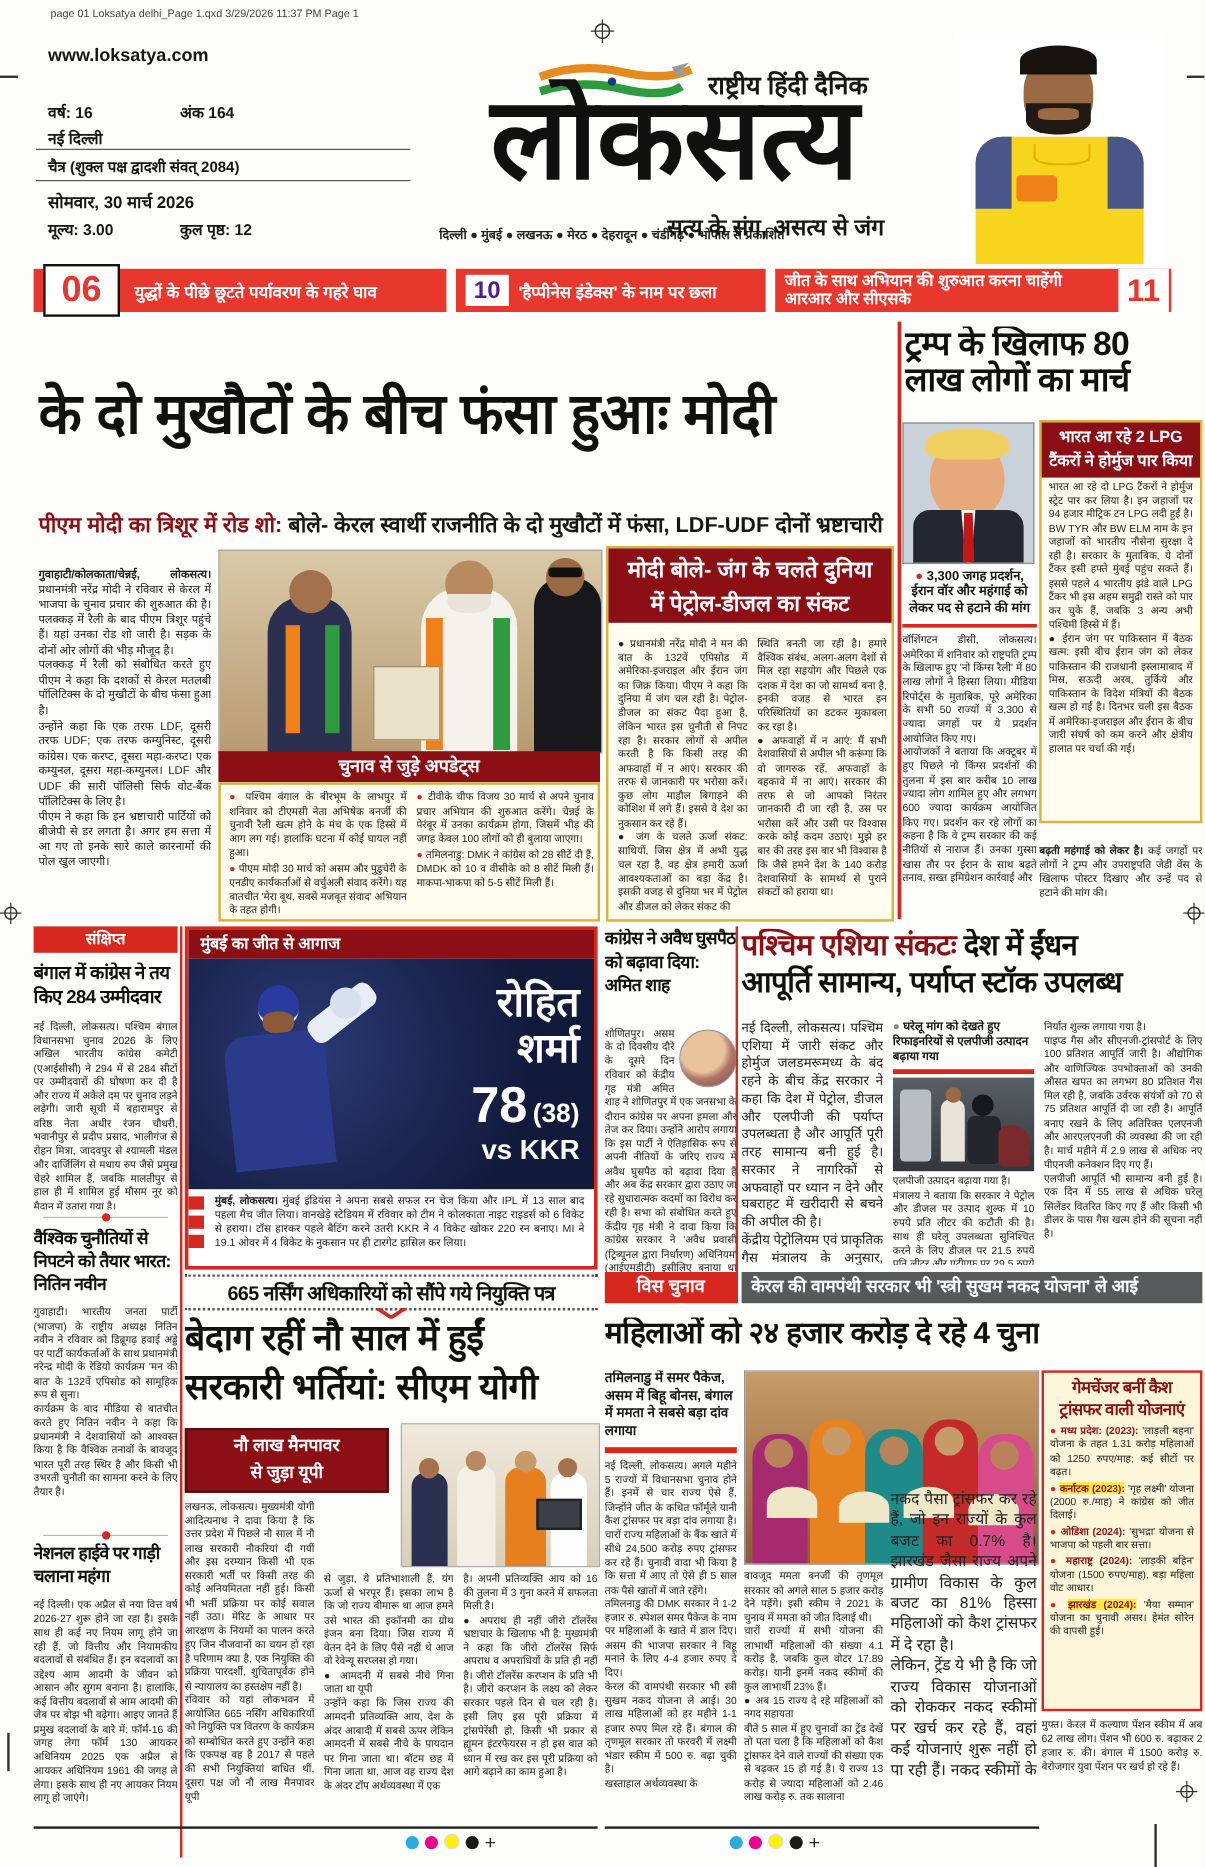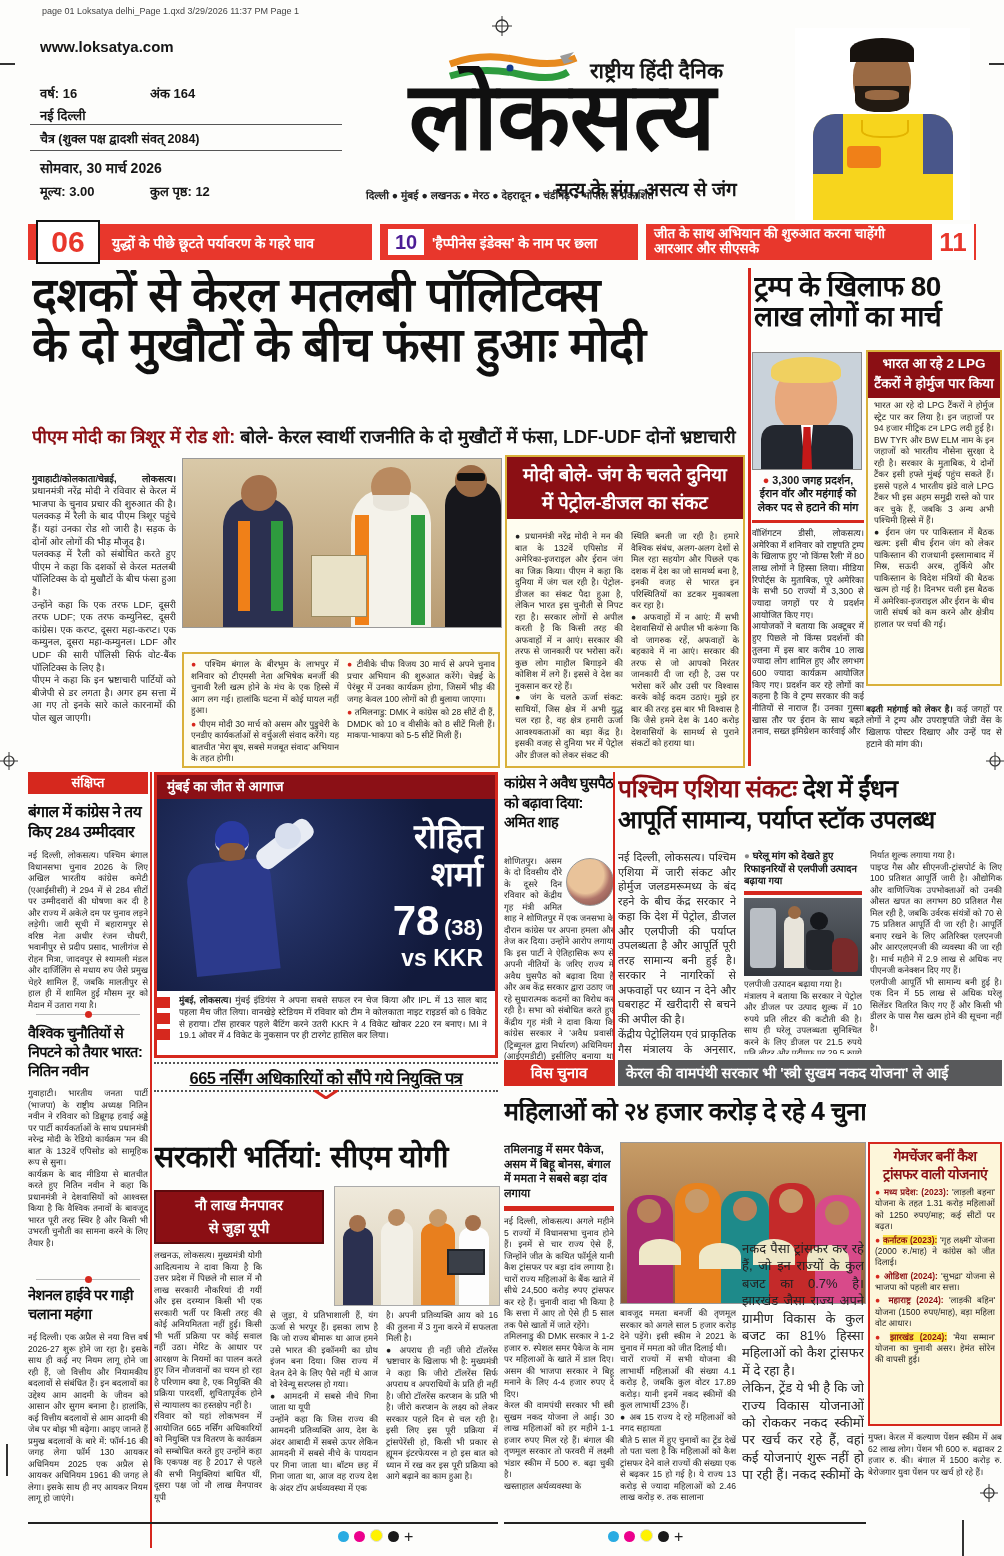--- a/index.html
+++ b/index.html
@@ -82,21 +82,21 @@
   <div class="abs" style="left:380px;top:224px;width:258px;height:36px;background:#e8372c;">
     <div class="abs" style="left:8px;top:5px;width:36px;height:26px;background:#fff;text-align:center;font-weight:900;font-size:20px;line-height:26px;color:#4c1d95;">10</div>
     <div class="abs b whitetx" style="left:52px;top:9px;width:200px;font-size:14px;">'हैप्पीनेस इंडेक्स' के नाम पर छला</div>
   </div>
   <div class="abs" style="left:646px;top:224px;width:330px;height:36px;background:#e8372c;">
     <div class="abs b whitetx" style="left:8px;top:3px;width:272px;font-size:13.5px;line-height:1.1;">जीत के साथ अभियान की शुरुआत करना चाहेंगी आरआर और सीएसके</div>
     <div class="abs" style="right:2px;top:0px;width:42px;height:36px;background:#fff;text-align:center;font-weight:900;font-size:26px;line-height:36px;color:#e8372c;">11</div>
   </div>
 
   <div class="abs hdl" style="left:32px;top:270px;width:714px;height:150px;font-size:47px;">
-    <span>दशकों से केरल मतलबी पॉलिटिक्स</span><br>
+    <br>
     <span>के दो मुखौटों के बीच फंसा हुआः मोदी</span>
   </div>
   <div class="abs b" style="left:32px;top:424px;width:714px;font-size:18px;white-space:nowrap;overflow:hidden;">
     <span class="maroon">पीएम मोदी का त्रिशूर में रोड शो:</span><span> बोले- केरल स्वार्थी राजनीति के दो मुखौटों में फंसा, LDF-UDF दोनों भ्रष्टाचारी</span>
   </div>
 
   <div class="abs j" style="left:32px;top:460px;width:144px;height:306px;font-size:9.4px;">
     <span class="b">गुवाहाटी/कोलकाता/चेन्नई, लोकसत्य।</span> <span>प्रधानमंत्री नरेंद्र मोदी ने रविवार से केरल में भाजपा के चुनाव प्रचार की शुरुआत की है। पलक्कड़ में रैली के बाद पीएम त्रिशूर पहुंचे हैं। यहां उनका रोड शो जारी है। सड़क के दोनों ओर लोगों की भीड़ मौजूद है।
 पलक्कड़ में रैली को संबोधित करते हुए पीएम ने कहा कि दशकों से केरल मतलबी पॉलिटिक्स के दो मुखौटों के बीच फंसा हुआ है।
 उन्होंने कहा कि एक तरफ LDF, दूसरी तरफ UDF; एक तरफ कम्युनिस्ट, दूसरी कांग्रेस। एक करप्ट, दूसरा महा-करप्ट। एक कम्युनल, दूसरा महा-कम्युनल। LDF और UDF की सारी पॉलिसी सिर्फ वोट-बैंक पॉलिटिक्स के लिए है।
@@ -111,20 +111,21 @@
     <div class="abs" style="left:168px;top:30px;width:80px;height:138px;background:#f4f2ea;border-radius:34px 34px 0 0;"></div>
     <div class="abs" style="left:188px;top:8px;width:40px;height:40px;border-radius:50%;background:#b98a60;"></div>
     <div class="abs" style="left:190px;top:36px;width:36px;height:16px;border-radius:0 0 50% 50%;background:#e8e4da;"></div>
     <div class="abs" style="left:172px;top:56px;width:14px;height:110px;background:#f08018;"></div>
     <div class="abs" style="left:228px;top:56px;width:14px;height:110px;background:#2e9b3e;"></div>
     <div class="abs" style="left:262px;top:22px;width:56px;height:146px;background:#17171c;border-radius:24px 24px 0 0;"></div>
     <div class="abs" style="left:272px;top:6px;width:32px;height:32px;border-radius:50%;background:#9a6a44;"></div>
     <div class="abs" style="left:274px;top:14px;width:28px;height:8px;background:#111;border-radius:3px;"></div>
     <div class="abs" style="left:128px;top:96px;width:54px;height:60px;background:#e9e2c8;border:1px solid #9c8b60;"></div>
   </div>
+  <div class="abs maroonbar" style="left:182px;top:626px;width:318px;height:26px;font-size:15px;line-height:26px;">चुनाव से जुड़े अपडेट्स</div>
 
   <div class="abs goldbox" style="left:182px;top:652px;width:318px;height:116px;box-sizing:border-box;padding:5px 7px;">
     <div style="position:absolute;left:7px;top:5px;width:148px;height:104px;overflow:hidden;">
       <div class="j" style="font-size:8.6px;"><span style="color:#d6281e;">● </span><span>पश्चिम बंगाल के बीरभूम के लाभपुर में शनिवार को टीएमसी नेता अभिषेक बनर्जी की चुनावी रैली खत्म होने के मंच के एक हिस्से में आग लग गई। हालांकि घटना में कोई घायल नहीं हुआ।</span></div>
       <div class="j" style="font-size:8.6px;margin-top:2px;"><span style="color:#d6281e;">● </span><span>पीएम मोदी 30 मार्च को असम और पुडुचेरी के एनडीए कार्यकर्ताओं से वर्चुअली संवाद करेंगे। यह बातचीत 'मेरा बूथ, सबसे मजबूत संवाद' अभियान के तहत होगी।</span></div>
     </div>
     <div style="position:absolute;left:163px;top:5px;width:148px;height:104px;overflow:hidden;">
       <div class="j" style="font-size:8.6px;"><span style="color:#d6281e;">● </span><span>टीवीके चीफ विजय 30 मार्च से अपने चुनाव प्रचार अभियान की शुरुआत करेंगे। चेन्नई के पेरंबूर में उनका कार्यक्रम होगा, जिसमें भीड़ की जगह केवल 100 लोगों को ही बुलाया जाएगा।</span></div>
       <div class="j" style="font-size:8.6px;margin-top:2px;"><span style="color:#d6281e;">● </span><span>तमिलनाडु: DMK ने कांग्रेस को 28 सीटें दी हैं, DMDK को 10 व वीसीके को 8 सीटें मिली हैं। माकपा-भाकपा को 5-5 सीटें मिली हैं।</span></div>
     </div>
@@ -235,31 +236,31 @@
       <div class="abs" style="left:62px;top:32px;width:28px;height:40px;background:#23262c;border-radius:6px;"></div>
       <div class="abs" style="left:88px;top:40px;width:26px;height:34px;background:#7a2a2a;border-radius:8px 14px 4px 4px;"></div>
     </div>
     <div class="j" style="font-size:8.6px;margin-top:3px;">एलपीजी उत्पादन बढ़ाया गया है।
 मंत्रालय ने बताया कि सरकार ने पेट्रोल और डीजल पर उत्पाद शुल्क में 10 रुपये प्रति लीटर की कटौती की है। साथ ही घरेलू उपलब्धता सुनिश्चित करने के लिए डीजल पर 21.5 रुपये प्रति लीटर और एटीएफ पर 29.5 रुपये प्रति लीटर का</div>
   </div>
   <div class="abs j" style="left:870px;top:850px;width:132px;height:204px;font-size:8.6px;">निर्यात शुल्क लगाया गया है।
 पाइप्ड गैस और सीएनजी-ट्रांसपोर्ट के लिए 100 प्रतिशत आपूर्ति जारी है। औद्योगिक और वाणिज्यिक उपभोक्ताओं को उनकी औसत खपत का लगभग 80 प्रतिशत गैस मिल रही है, जबकि उर्वरक संयंत्रों को 70 से 75 प्रतिशत आपूर्ति दी जा रही है। आपूर्ति बनाए रखने के लिए अतिरिक्त एलएनजी और आरएलएनजी की व्यवस्था की जा रही है। मार्च महीने में 2.9 लाख से अधिक नए पीएनजी कनेक्शन दिए गए हैं।
 एलपीजी आपूर्ति भी सामान्य बनी हुई है। एक दिन में 55 लाख से अधिक घरेलू सिलेंडर वितरित किए गए हैं और किसी भी डीलर के पास गैस खत्म होने की सूचना नहीं है।</div>
 
-  <div class="abs" style="left:154px;top:1062px;width:344px;height:30px;border-top:2px dotted #555;border-bottom:2px dotted #555;box-sizing:border-box;text-align:center;text-decoration:underline;">
+  <div class="abs" style="left:154px;top:1062px;width:344px;height:30px;border-top:2px dotted #555;border-bottom:2px dotted #555;box-sizing:border-box;text-align:center;">
     <span class="hdl" style="font-size:16.5px;line-height:28px;">665 नर्सिंग अधिकारियों को सौंपे गये नियुक्ति पत्र</span>
     <svg class="abs" style="left:160px;top:26px;" width="24" height="9">
         <path d="M0 0 L12 8 L24 0" fill="none" stroke="#d6281e" stroke-width="3"></path>
       </svg>
   </div>
   <div class="abs" style="left:504px;top:1060px;width:110px;height:26px;background:#d6281e;color:#fff;font-weight:bold;font-size:15px;text-align:center;line-height:26px;">विस चुनाव</div>
   <div class="abs" style="left:618px;top:1060px;width:384px;height:26px;background:#58595b;color:#fff;font-weight:bold;font-size:14.5px;line-height:26px;padding-left:8px;box-sizing:border-box;">केरल की वामपंथी सरकार भी 'स्त्री सुखम नकद योजना' ले आई</div>
 
   <div class="abs hdl" style="left:154px;top:1096px;width:344px;height:88px;font-size:30px;line-height:1.35;">
-    <br>
+    <span>बेदाग रहीं नौ साल में हुईं</span><br>
     <span>सरकारी भर्तियां: सीएम योगी</span>
   </div>
   <div class="abs" style="left:154px;top:1190px;width:170px;height:54px;background:#8b0f14;border:2.5px solid #5e0a0d;box-sizing:border-box;color:#fff;font-weight:bold;font-size:14.5px;text-align:center;line-height:1.6;padding-top:2px;">
     <span>नौ लाख मैनपावर</span><br>
     <span>से जुड़ा यूपी</span>
   </div>
   <div class="abs" style="left:334px;top:1186px;width:164px;height:118px;background:linear-gradient(#efe9db,#d9cfb8);overflow:hidden;border:1px solid #aaa;">
     <div class="abs" style="left:8px;top:40px;width:30px;height:78px;background:#2b3050;border-radius:12px 12px 0 0;"></div>
     <div class="abs" style="left:14px;top:28px;width:17px;height:17px;border-radius:50%;background:#a5714c;"></div>
     <div class="abs" style="left:46px;top:34px;width:32px;height:84px;background:#f2efe6;border-radius:12px 12px 0 0;"></div>

